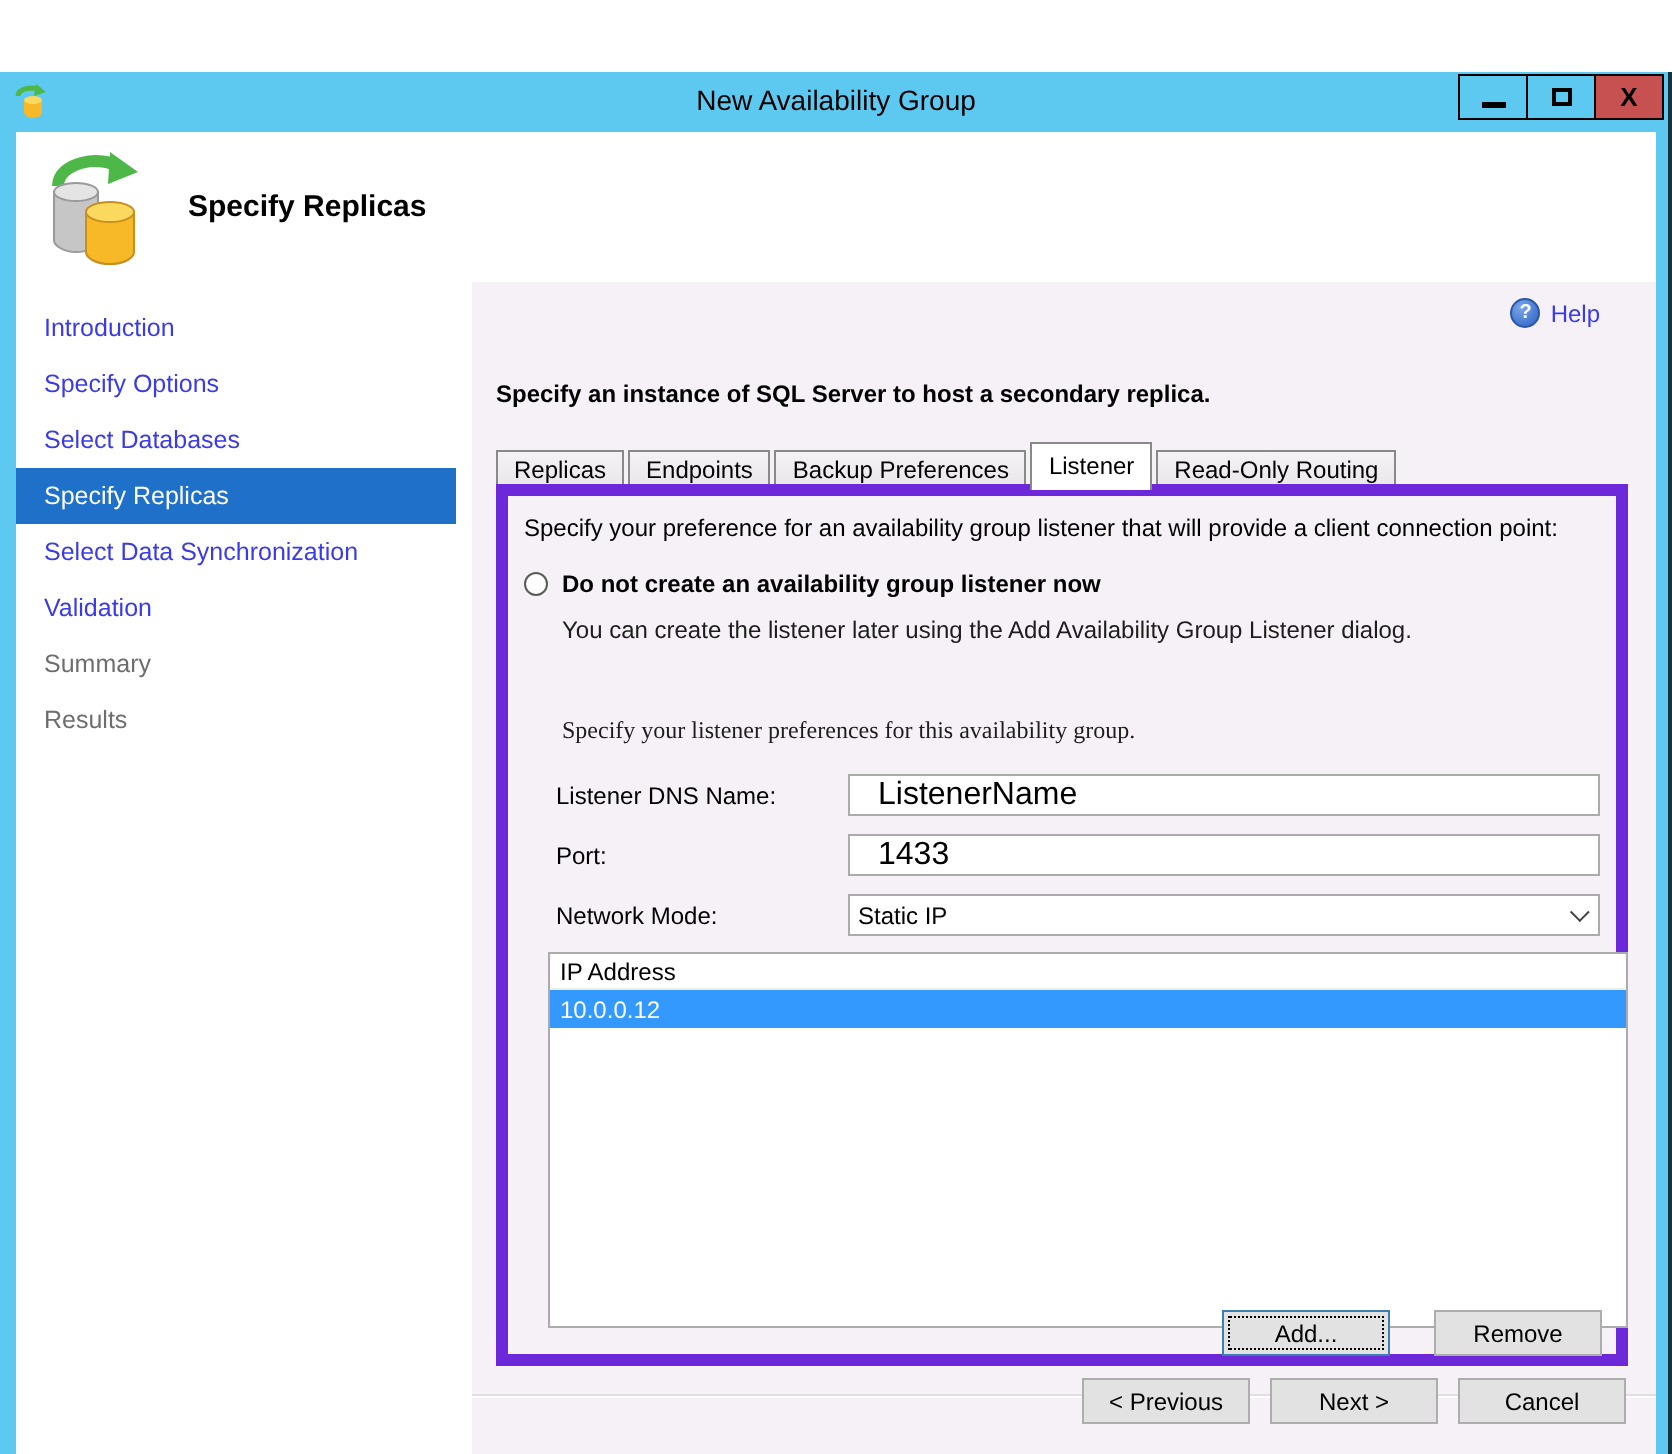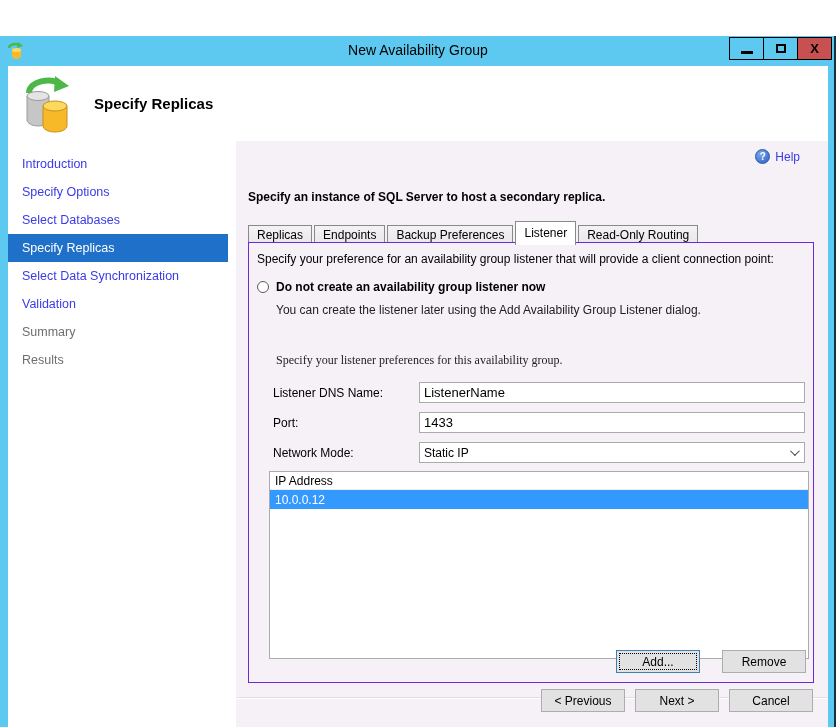--- a/index.html
+++ b/index.html
@@ -49,34 +49,34 @@
 
   .instruction { position:absolute; left:12px; top:49px; font-weight:bold; color:#000; }
 
   .tabs { position:absolute; left:12px; top:78px; height:26px; display:flex; align-items:flex-end; }
   .tab { height:20px; line-height:19px; padding:0 8px; margin-right:2px;
          background:linear-gradient(#F4F2F4,#E9E6E9); border:1px solid #898989; border-bottom:none;
          color:#000; cursor:pointer; white-space:nowrap; }
   .tab.active { height:24px; line-height:23px; background:#fff; position:relative; z-index:2; cursor:default; }
 
   .groupbox { position:absolute; left:12px; top:101px; width:566px; height:441px;
-              border:1px solid #6d28d9; background:#F6F1F6; }
+              border:6px solid #6d28d9; background:#F6F1F6; }
   .gb-desc { position:absolute; left:8px; top:9px; color:#000; }
 
   .radio-row { position:absolute; left:8px; display:flex; align-items:center; gap:7px; cursor:pointer; }
   .radio { width:12px; height:12px; border-radius:50%; border:1px solid #5B5B5B; background:#fff;
            display:flex; align-items:center; justify-content:center; flex:none; }
   .radio.checked::after { content:""; width:6px; height:6px; border-radius:50%; background:#25282B; }
   .radio-label { font-weight:bold; color:#000; }
   .radio-desc { position:absolute; left:27px; color:#1d1d1d; }
 
   .form-row { position:absolute; left:24px; right:8px; height:21px; display:flex; align-items:center; }
   .form-label { width:146px; flex:none; color:#000; }
   .form-input { flex:1; height:21px; border:1px solid #ABABAB; background:#fff;
-                font-family:"Liberation Sans",sans-serif; font-size:13px; padding:0 4px; color:#000; }
+                font-family:"Liberation Sans",sans-serif; font-size:16px; padding:0 14px; color:#000; }
   .dropdown { flex:1; height:21px; border:1px solid #ABABAB; background:#fff; display:flex;
               align-items:center; justify-content:space-between; padding:0 7px 0 4px; cursor:pointer; }
   .chevron { width:7px; height:7px; border-right:1.5px solid #444; border-bottom:1.5px solid #444;
              transform:rotate(45deg) translateY(-2px); }
 
   .iplist { position:absolute; left:20px; top:228px; width:540px; height:188px;
             background:#fff; border:1px solid #ABABAB; }
   .ip-header { height:18px; display:flex; align-items:center; padding-left:5px;
                border-bottom:1px solid #EDEDED; color:#000; cursor:pointer; }
   .ip-row { height:19px; display:flex; align-items:center; padding-left:5px; cursor:pointer; }

